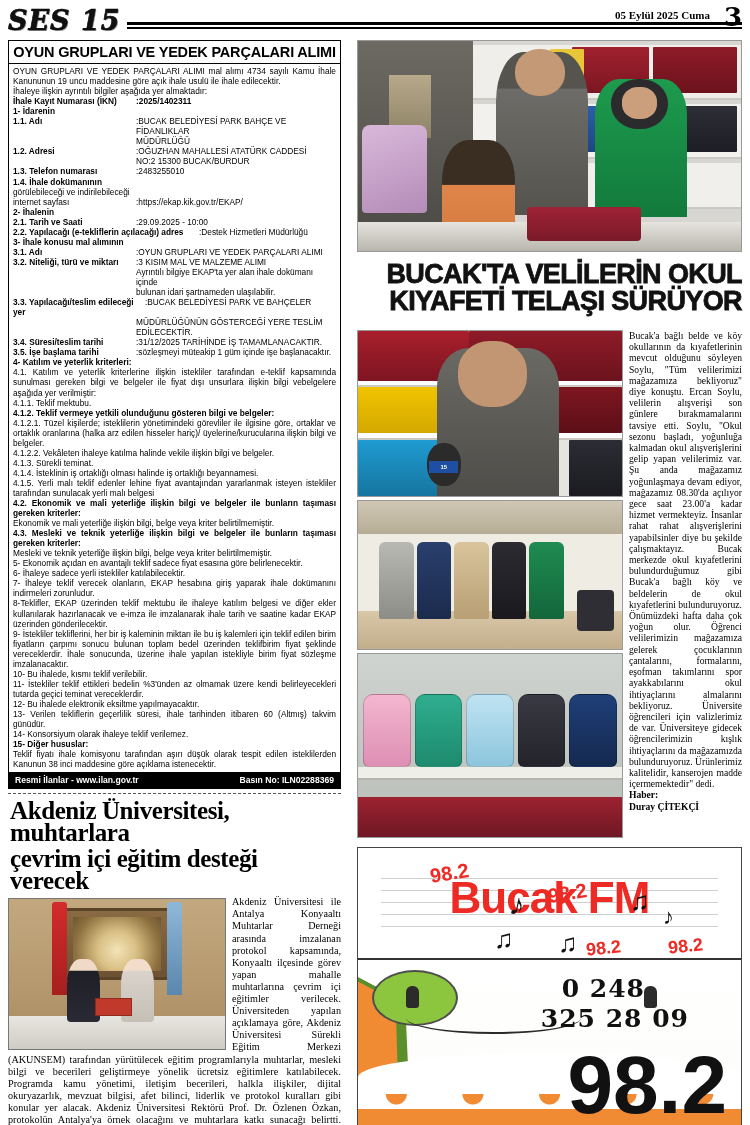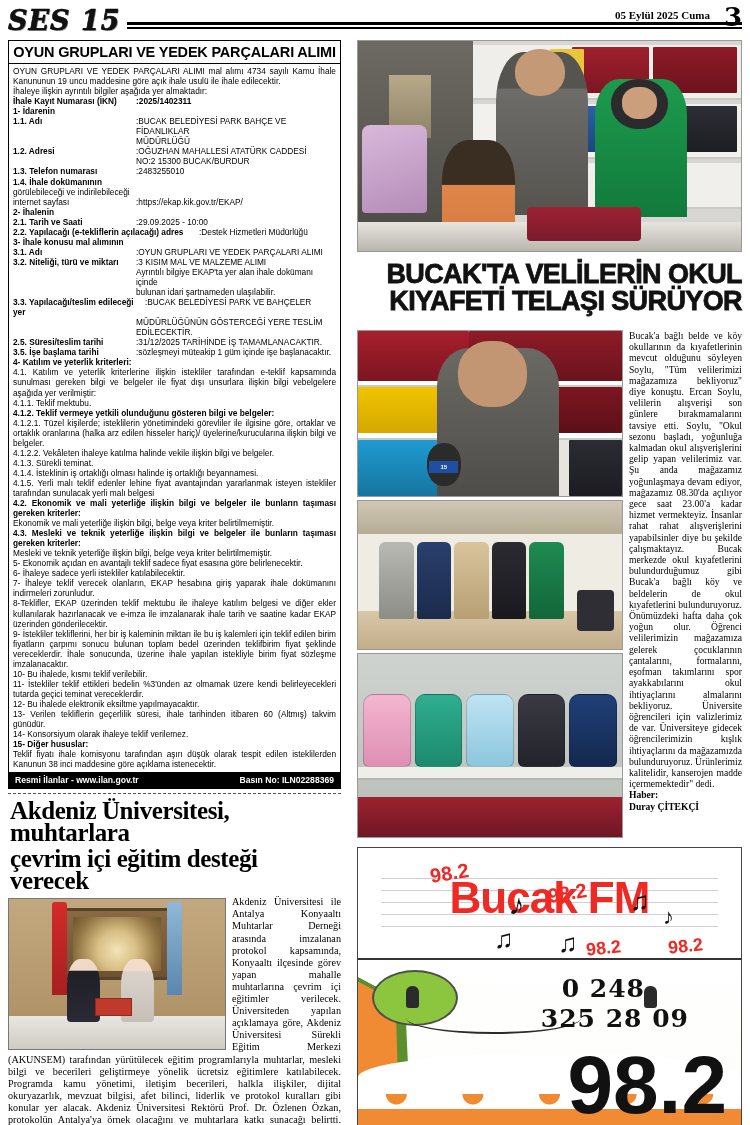--- a/index.html
+++ b/index.html
@@ -361,21 +361,21 @@
           <div class="t-indent">bulunan idari şartnameden ulaşılabilir.</div>
 
           <div class="t-row">
             <div class="lbl bold" style="width:132px;flex:0 0 132px">3.3. Yapılacağı/teslim edileceği yer</div>
             <div class="val">:BUCAK BELEDİYESİ PARK VE BAHÇELER</div>
           </div>
           <div class="t-indent">MÜDÜRLÜĞÜNÜN GÖSTERCEĞİ YERE TESLİM</div>
           <div class="t-indent">EDİLECEKTİR.</div>
 
           <div class="t-row">
-            <div class="lbl bold">2.5. Süresi/teslim tarihi</div>
+            <div class="lbl bold">3.4. Süresi/teslim tarihi</div>
             <div class="val">:31/12/2025 TARİHİNDE İŞ TAMAMLANACAKTIR.</div>
           </div>
           <div class="t-row">
             <div class="lbl bold">3.5. İşe başlama tarihi</div>
             <div class="val">:sözleşmeyi müteakip 1 güm içinde işe başlanacaktır.</div>
           </div>
 
           <div class="t-line b">4- Katılım ve yeterlik kriterleri:</div>
           <div class="t-line">4.1. Katılım ve yeterlik kriterlerine ilişkin istekliler tarafından e-teklif kapsamında sunulması gereken bilgi ve belgeler ile fiyat dışı unsurlara ilişkin bilgi vebelgelere aşağıda yer verilmiştir:</div>
           <div class="t-line">4.1.1. Teklif mektubu.</div>

